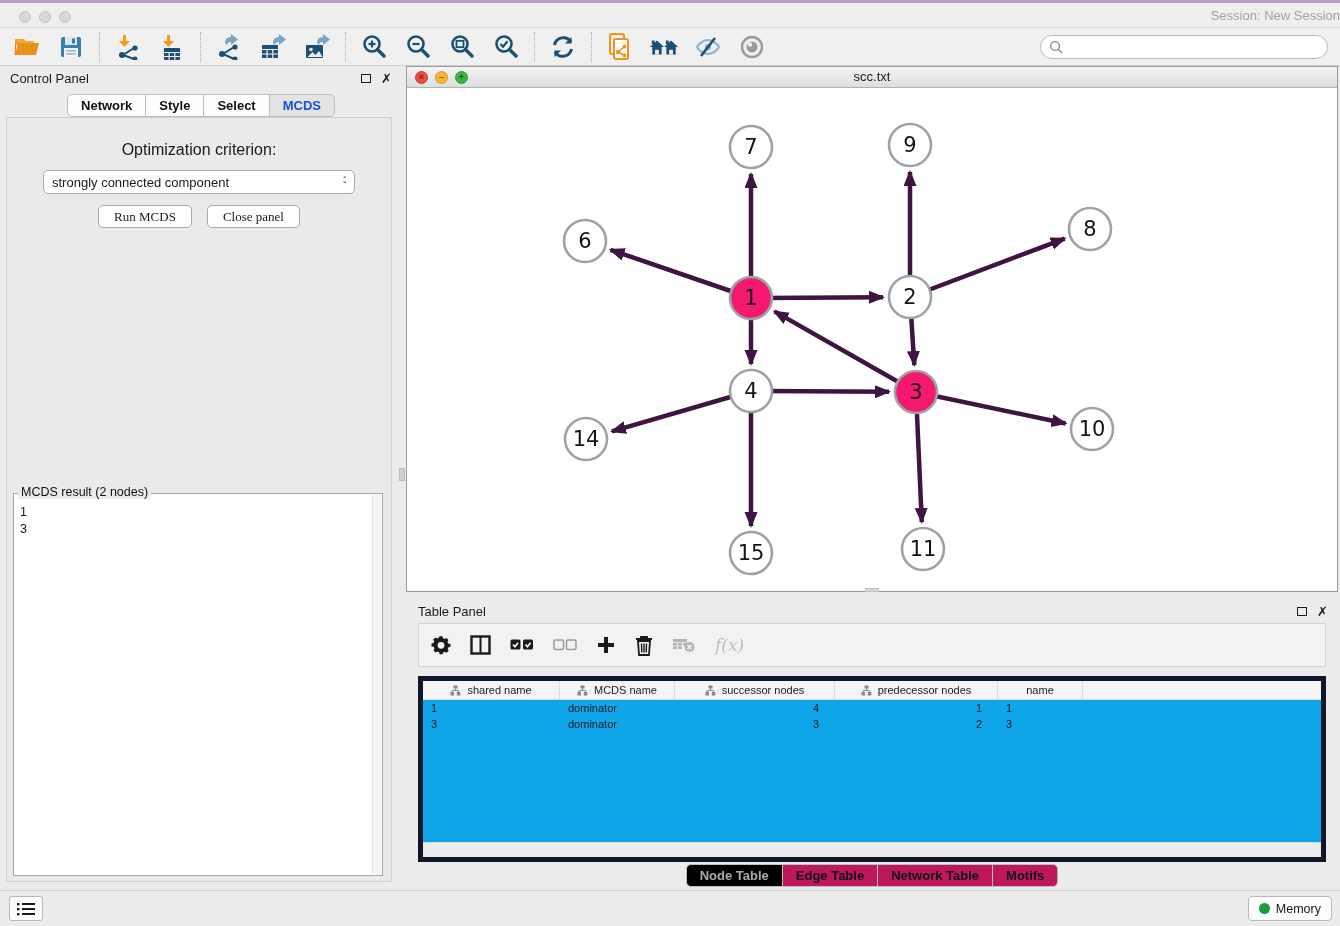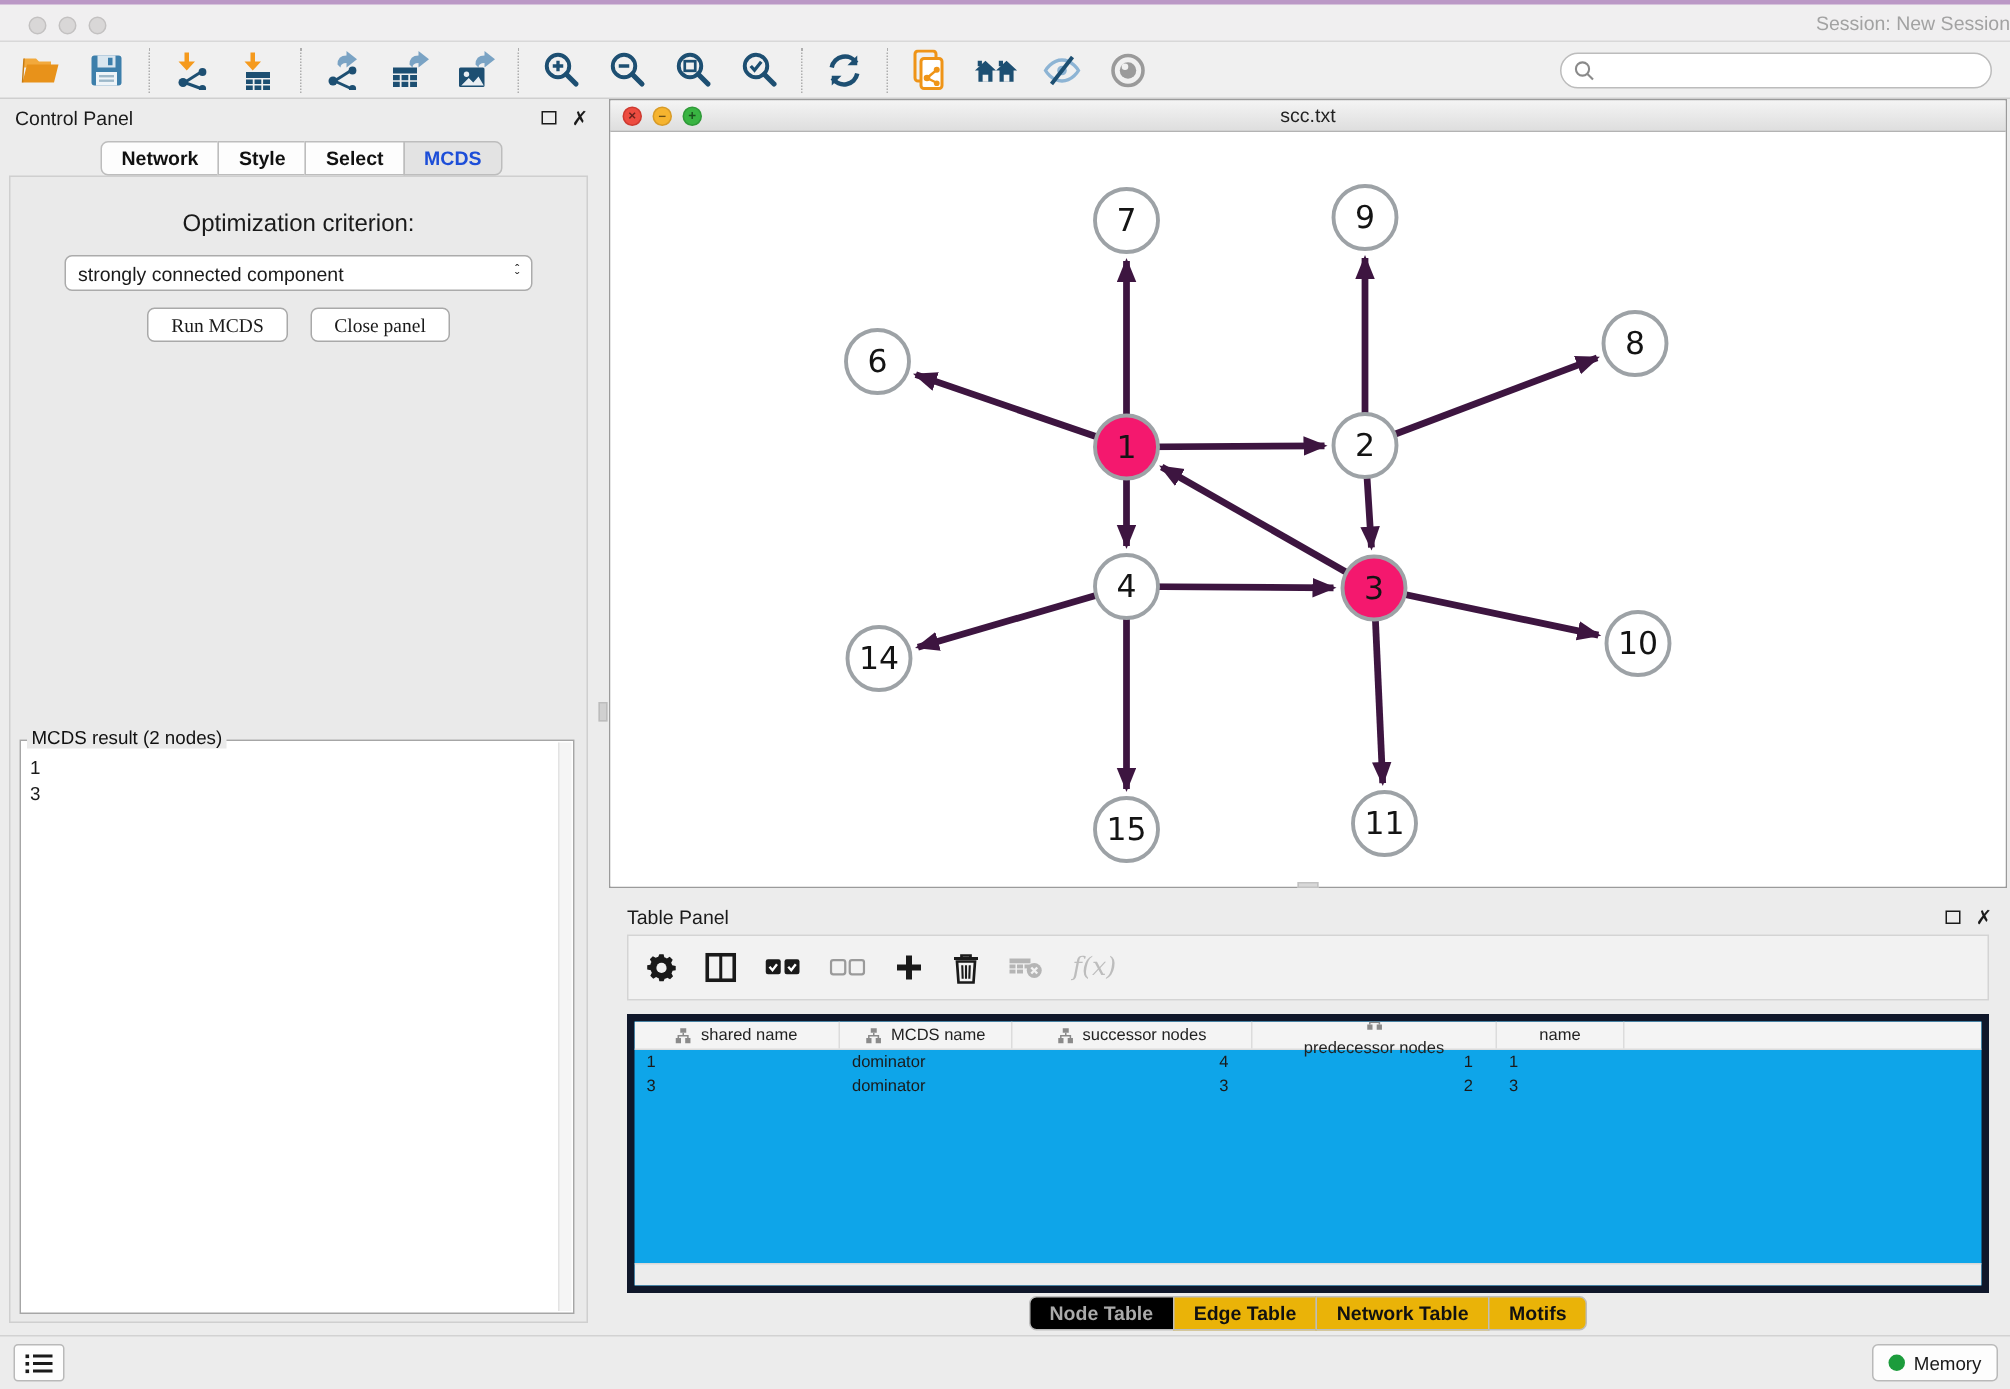--- a/index.html
+++ b/index.html
@@ -79,21 +79,21 @@
   .tbl-wrap { position:absolute; left:12px; right:12px; top:81px; height:186px; background:#0ea5e9;
     border:5px solid #0f172a; overflow:hidden; }
   .tbl-header { display:flex; height:19px; background:#f4f4f4; border-bottom:1px solid #dcdcdc; font-size:11px; }
   .th-cell { display:flex; align-items:center; justify-content:center; gap:6px; border-right:1px solid #dcdcdc;
     color:#222; }
   .tbl-row { display:flex; height:16px; font-size:11px; align-items:center; }
   .td-cell { overflow:hidden; white-space:nowrap; }
   .hscroll { position:absolute; left:0; right:0; bottom:0; height:15px; background:#ececec;
     border-top:1px solid #d8d8d8; }
   .tp-tabs { position:absolute; left:0; right:0; bottom:3px; display:flex; justify-content:center; }
-  .tp-tab { padding:3px 13px; font-size:13px; font-weight:600; background:#eab308;
+  .tp-tab { padding:3px 13px; font-size:13px; font-weight:600; background:#be185d;
     border:1px solid #bdbdbd; margin-left:-1px; color:#111; }
   .tp-tab:first-child { border-radius:5px 0 0 5px; margin-left:0; }
   .tp-tab:last-child { border-radius:0 5px 5px 0;text-align:center; }
   .tp-tab.active { background:#000000; color:#aaaaaa; }
   
   .statusbar { position:absolute; left:0; bottom:0; width:100%; height:36px; background:#ececec;
     border-top:1px solid #d2d2d2; }
   .list-btn { position:absolute; left:9px; top:5px; width:34px; height:25px; background:#fdfdfd;
     border:1px solid #b9b9b9; border-radius:3px; display:flex; align-items:center; justify-content:center; }
   .mem-btn { position:absolute; right:8px; top:5px; height:25px; background:#fdfdfd;
@@ -469,21 +469,21 @@
           <span style="display: flex;">
             <svg width="11" height="11" viewBox="0 0 11 11">
               <rect x="3.5" y="0.5" width="4" height="3" fill="#8a8a8a"></rect>
               <rect x="0.5" y="7" width="3.5" height="3.5" fill="#8a8a8a"></rect>
               <rect x="6.8" y="7" width="3.5" height="3.5" fill="#8a8a8a"></rect>
               <path d="M5.5 3.5 v2 M2.2 7 v-1.5 h6.4 V7" stroke="#8a8a8a" fill="none"></path>
             </svg>
           </span>
           <span>successor nodes</span>
         </div>
-        <div class="th-cell" style="width: 163px; flex-direction: column;">
+        <div class="th-cell" style="width: 163px;">
           <span style="display: flex;">
             <svg width="11" height="11" viewBox="0 0 11 11">
               <rect x="3.5" y="0.5" width="4" height="3" fill="#8a8a8a"></rect>
               <rect x="0.5" y="7" width="3.5" height="3.5" fill="#8a8a8a"></rect>
               <rect x="6.8" y="7" width="3.5" height="3.5" fill="#8a8a8a"></rect>
               <path d="M5.5 3.5 v2 M2.2 7 v-1.5 h6.4 V7" stroke="#8a8a8a" fill="none"></path>
             </svg>
           </span>
           <span>predecessor nodes</span>
         </div>

